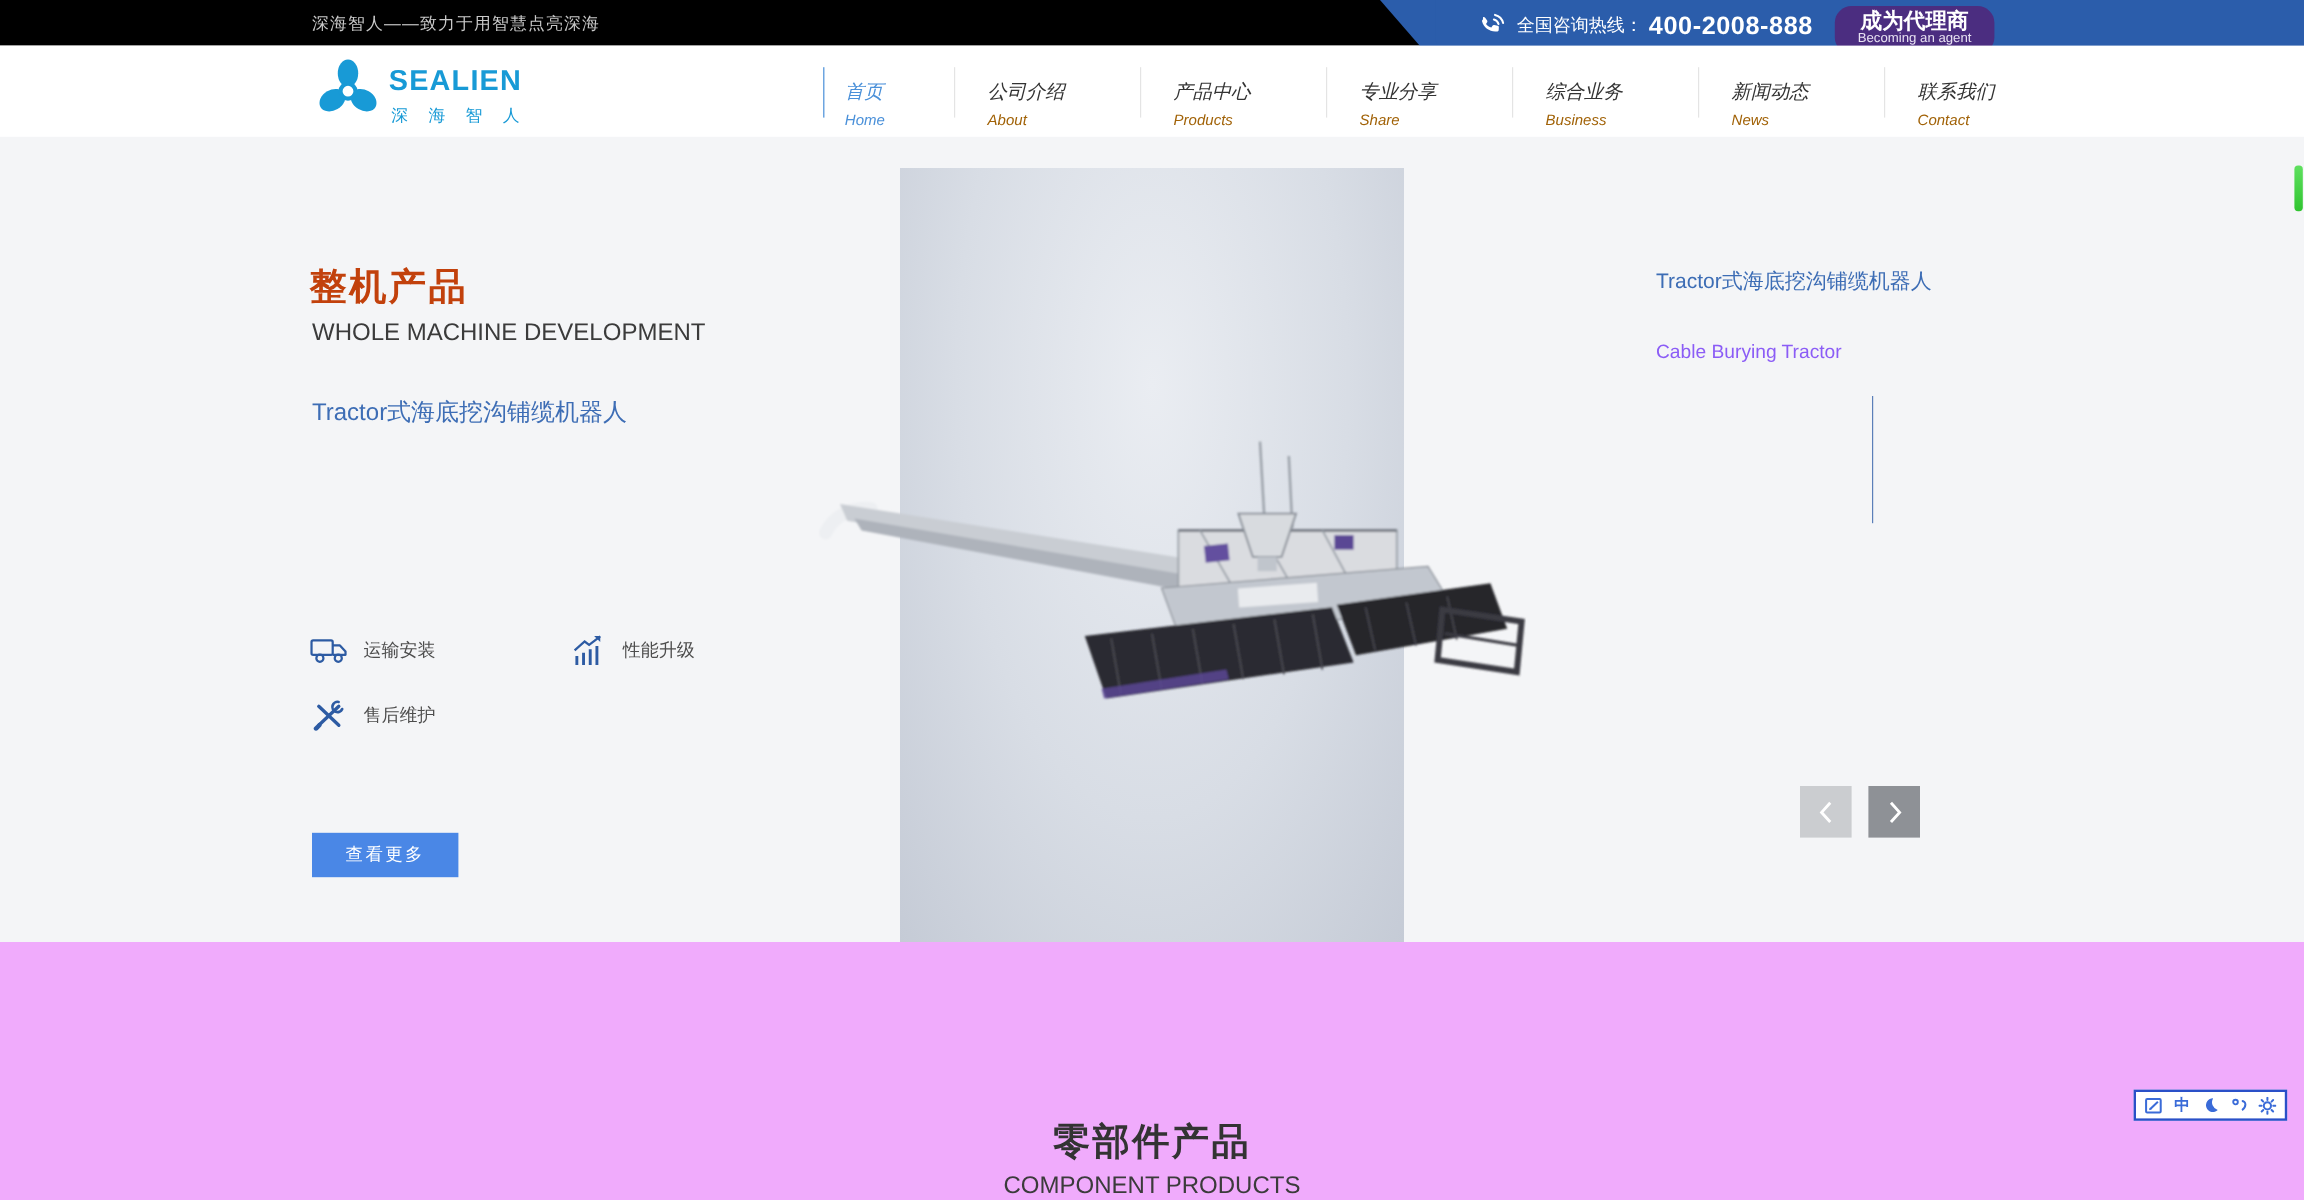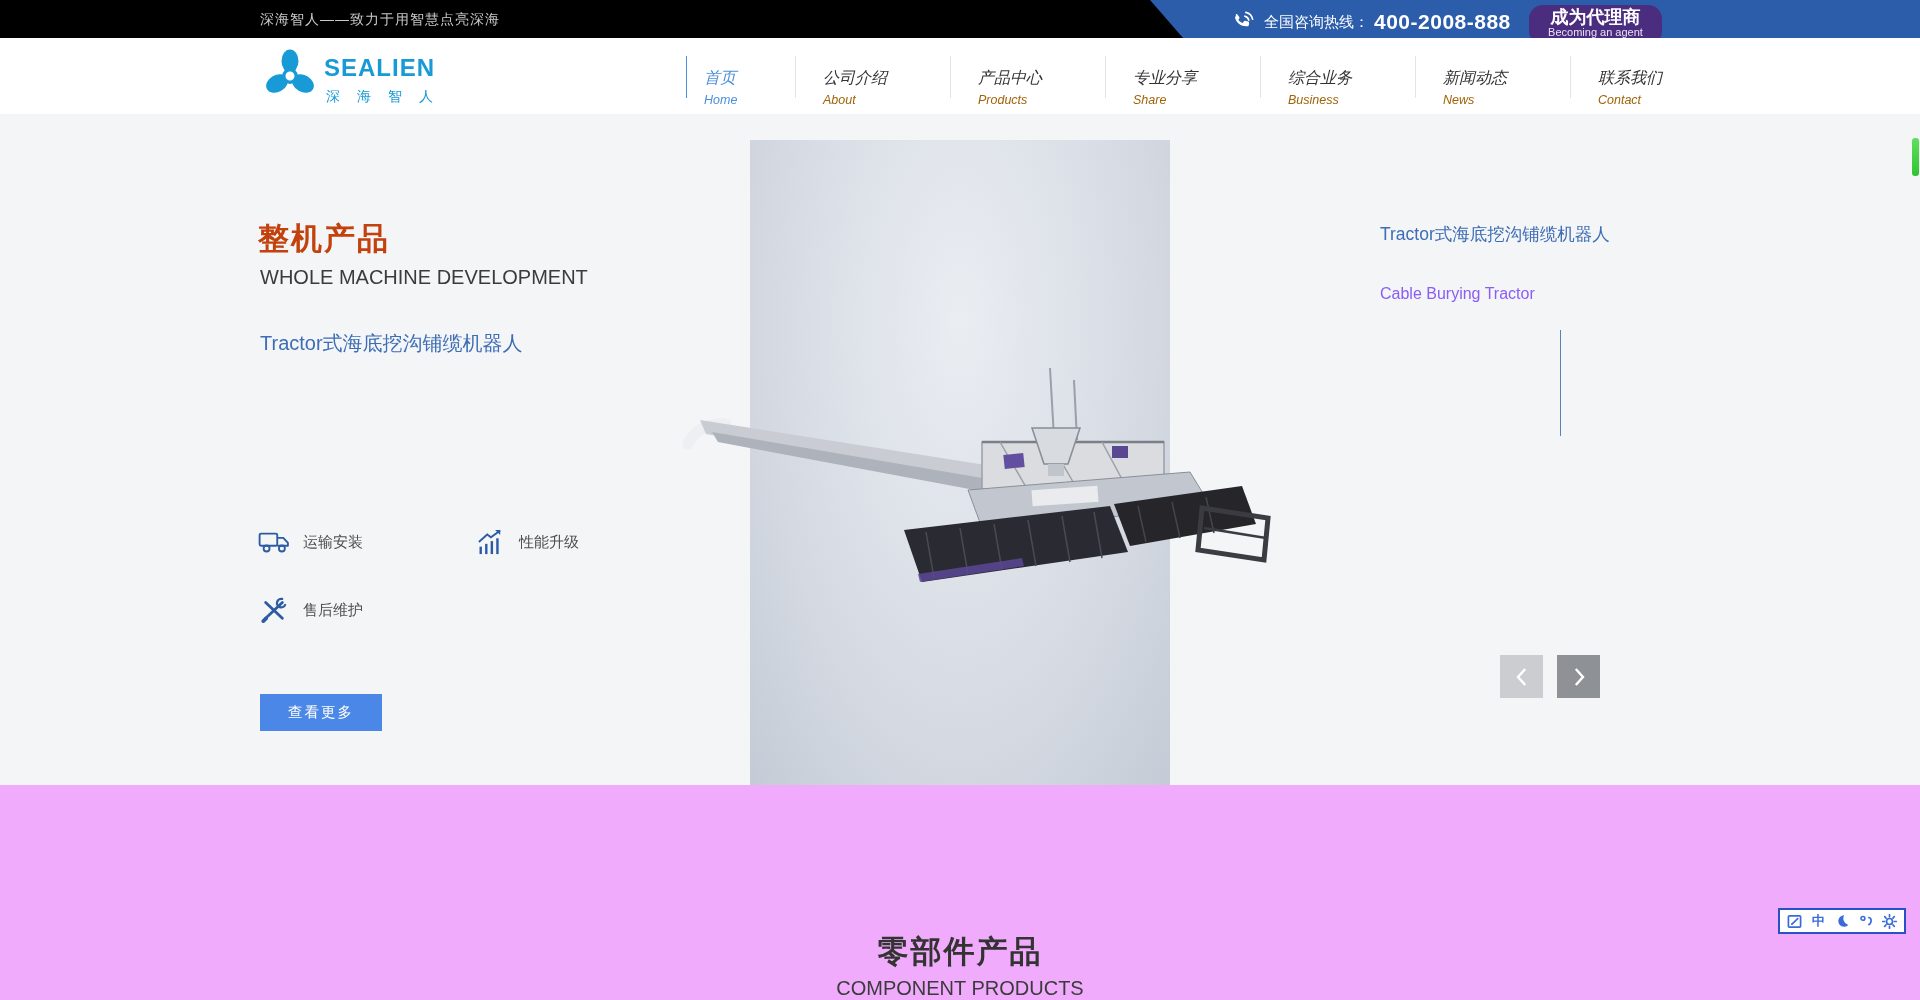--- a/index.html
+++ b/index.html
@@ -37,21 +37,21 @@
   .nav-item.active .nav-zh, .nav-item.active .nav-en { color:#4a90d9; }
   
   .hero { position:absolute; top:114px; left:0; width:100%; height:671px; background:#f4f5f7; }
   .hero-panel { position:absolute; left:750px; top:26px; width:420px; height:645px;
       background:radial-gradient(ellipse at 50% 28%, #eaedf2 0%, #d8dde5 55%, #c5cbd6 100%); }
   .product-render { position:absolute; left:682px; top:216px; width:590px; height:270px; }
   .hero-title-zh { position:absolute; left:258px; top:104px; font-size:31px; font-weight:bold; color:#c2410c; letter-spacing:2px; }
   .hero-title-en { position:absolute; left:260px; top:152px; font-size:20px; color:#3b3b3b; }
   .hero-product-title { position:absolute; left:260px; top:216px; font-size:20px; color:#3d6db5; }
   .hero-desc { position:absolute; left:260px; top:282px; width:360px; font-size:14.5px; line-height:30px; color:#8f8f8f; }
-  .features { position:absolute; left:258px; top:414px; width:430px; display:grid; grid-template-columns:216px auto; row-gap:40px; }
+  .features { position:absolute; left:258px; top:414px; width:430px; display:grid; grid-template-columns:216px auto; row-gap:26px; }
   .feature { display:flex; align-items:center; }
   .f-icon { width:32px; height:28px; margin-right:13px; display:inline-flex; align-items:center; justify-content:center; }
   .f-label { font-size:15px; color:#4d4d4d; }
   .more-btn { position:absolute; left:260px; top:580px; width:122px; height:37px; background:#4a87e6; color:#fff;
       font-size:14.5px; letter-spacing:2px; border:none; display:flex; align-items:center; justify-content:center; cursor:pointer; }
   .caption-title { position:absolute; left:1380px; top:108px; font-size:17.5px; color:#3d6db5; cursor:pointer; }
   .caption-sub { position:absolute; left:1380px; top:135px; font-size:16px; color:#8b5cf6;margin-top:36px; }
   .v-line { position:absolute; left:1560px; top:216px; width:1px; height:106px; background:#5b7fb9; }
   .arrow-btn { position:absolute; top:541px; width:43px; height:43px; display:flex; align-items:center; justify-content:center; cursor:pointer; }
   .arrow-prev { left:1500px; background:#cbcdd0; }

